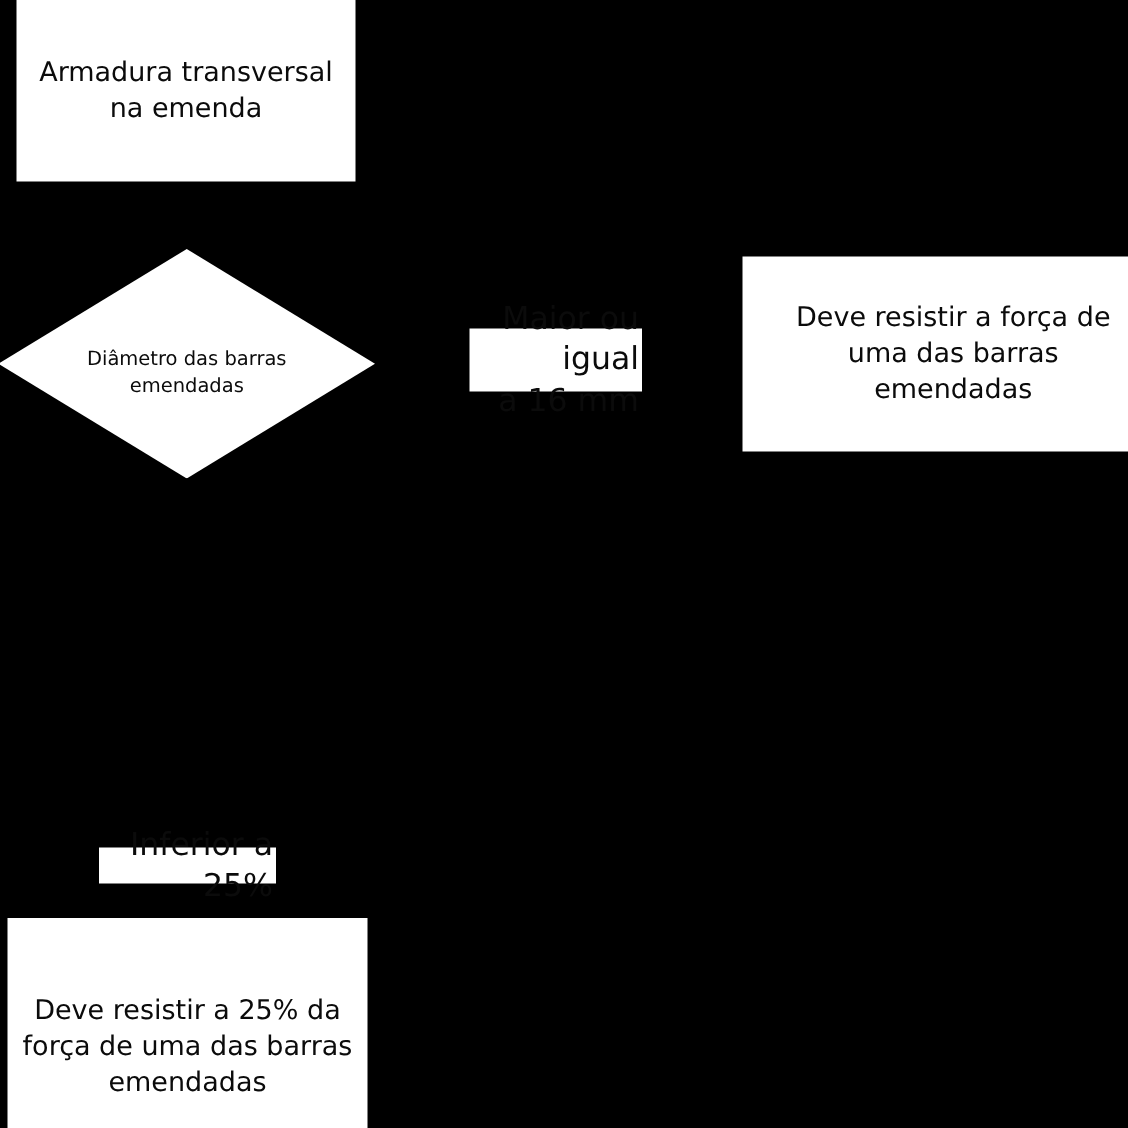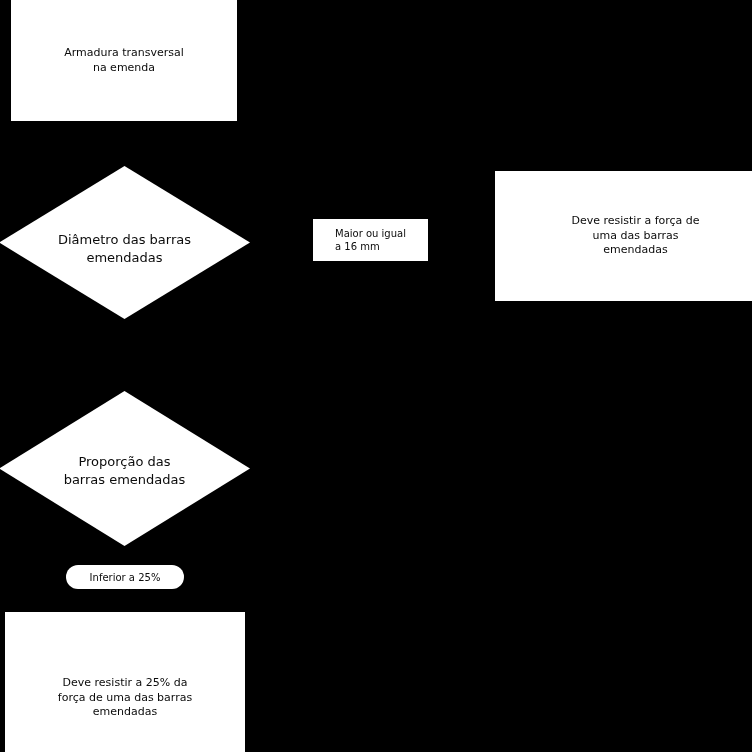--- a/index.html
+++ b/index.html
@@ -19,21 +19,21 @@
   
   .node-box {
     position: absolute;
     background: #ffffff;
     color: #0b0b0b;
     display: flex;
     align-items: center;
     justify-content: center;
     text-align: center;
     box-sizing: border-box;
-    font-size: 11px;
+    font-size: 18px;
     line-height: 1.32;
     padding: 4px 8px;
     white-space: pre-line;
   }
 
   
   .node-diamond {
     position: absolute;
   }
   .node-diamond .diamond-shape {
@@ -54,23 +54,23 @@
     line-height: 1.32;
     white-space: pre-line;
     pointer-events: none;
   }
 
   
   .edge-label {
     position: absolute;
     background: #ffffff;
     color: #0b0b0b;
-    font-size: 10px;
+    font-size: 21px;
     line-height: 1.30;
-    text-align: left;
+    text-align: right;
     box-sizing: border-box;
     padding: 1px 2px;
     white-space: pre-line;
     display: flex;
     align-items: center;
     justify-content: center;
   }
 
   
   .connector {
@@ -99,26 +99,21 @@
   </div>
 
   <div class="edge-label" style="left:313px; top:219px; width:115px; height:42px;">Maior ou igual
 a 16 mm</div>
 
   <div class="node-box" style="left:495px; top:171px; width:281px; height:130px;">Deve resistir a força de
 uma das barras
 emendadas</div>
 
 
-  <div class="node-diamond" style="left:-1px; top:391px; width:251px; height:155px;">
-    <div class="diamond-shape"></div>
-    <div class="diamond-label" style="transform: translateY(2px);">Proporção das
-barras emendadas</div>
-  </div>
 
 
-  <div class="edge-label" style="left:66px; top:565px; width:118px; height:24px;border-radius:12px;">Inferior a 25%</div>
+  <div class="edge-label" style="left:66px; top:565px; width:118px; height:24px;">Inferior a 25%</div>
 
   <div class="node-box" style="left:5px; top:612px; width:240px; height:172px;">Deve resistir a 25% da
 força de uma das barras
 emendadas</div>
 
 </div>
 
 </body></html>

